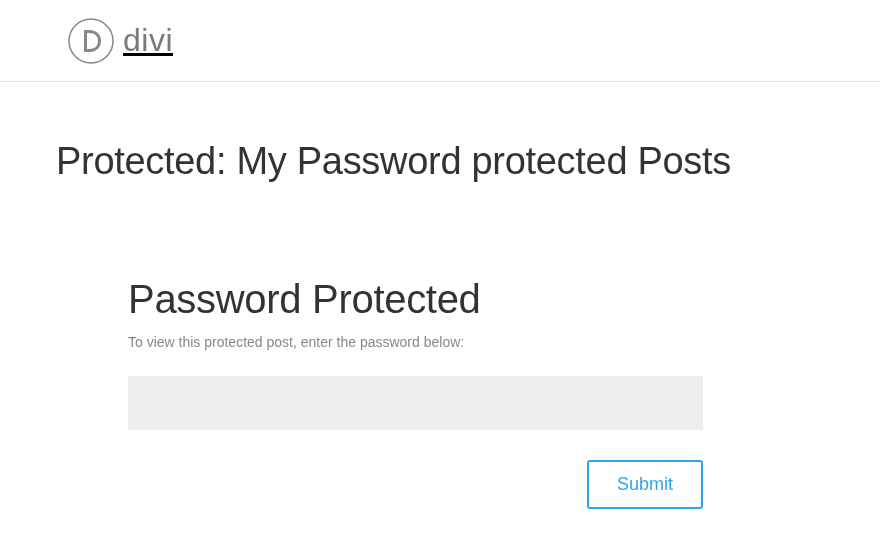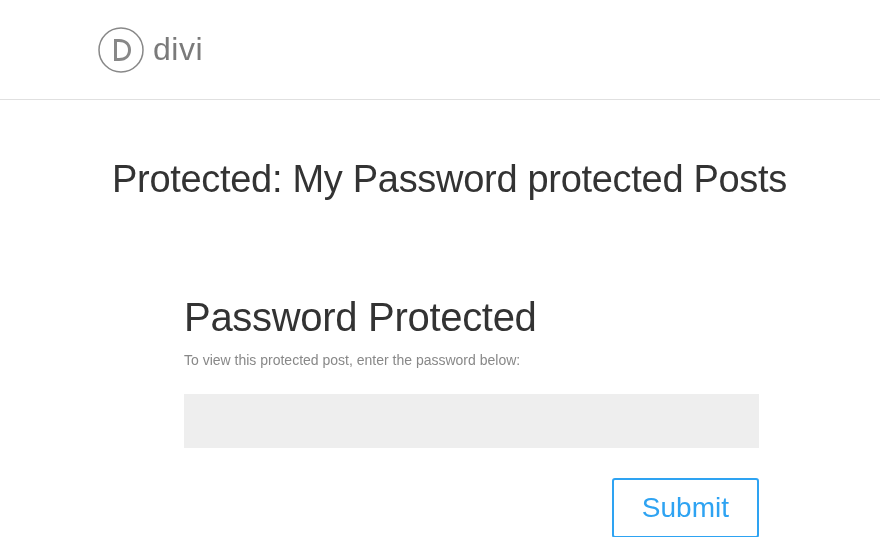--- a/index.html
+++ b/index.html
@@ -8,46 +8,47 @@
       box-sizing: border-box;
     }
     body {
       font-family: -apple-system, BlinkMacSystemFont, "Segoe UI", "Helvetica Neue", Arial, sans-serif;
       background: #ffffff;
       width: 880px;
       height: 537px;
       overflow: hidden;
     }
     .header {
-      height: 100px;
+      height: 82px;
       border-bottom: 1px solid #e0e0e0;
       display: flex;
       align-items: center;
-      padding-left: 97px;
+      padding-left: 67px;
+      text-decoration: underline;
     }
     .logo {
       display: flex;
       align-items: center;
       gap: 8px;
     }
     .logo-icon {
       width: 48px;
       height: 48px;
       display: flex;
       align-items: center;
       justify-content: center;
     }
     .logo-text {
       font-size: 32px;
       font-weight: 300;
       color: #7a7a7a;
       letter-spacing: 0.5px;
     }
     .container {
-      padding-left: 112px;
+      padding-left: 56px;
       padding-top: 58px;
     }
     .page-title {
       font-size: 38px;
       color: #333333;
       font-weight: 500;
       letter-spacing: -0.3px;
     }
     .form-box {
       margin-top: 94px;
@@ -80,21 +81,21 @@
     .submit-row {
       margin-top: 30px;
       display: flex;
       justify-content: flex-end;
       width: 575px;
     }
     .submit-button {
       background: #ffffff;
       border: 2px solid #2ea3f2;
       color: #2ea3f2;
-      font-size: 28px;
+      font-size: 18px;
       font-weight: 400;
       padding: 12px 28px;
       cursor: pointer;
       border-radius: 3px;
     }
   </style>
 </head>
 <body>
 
 <div class="header">

